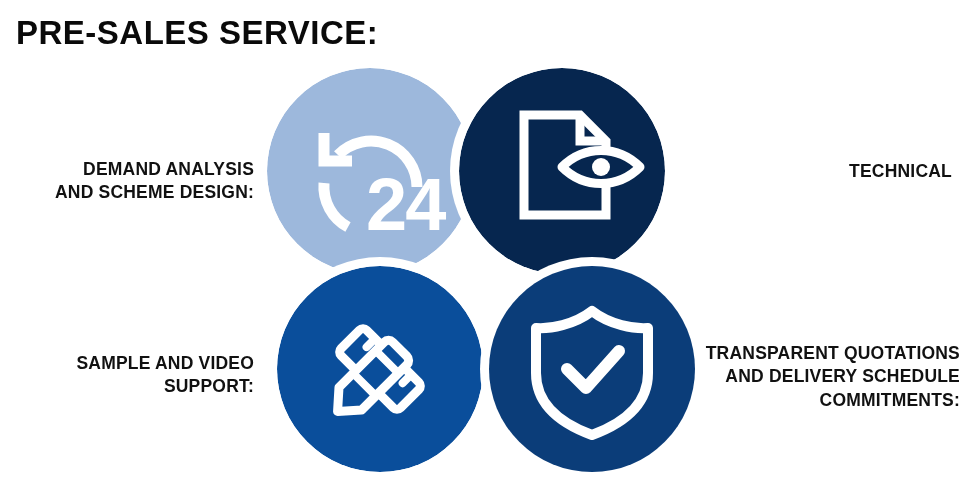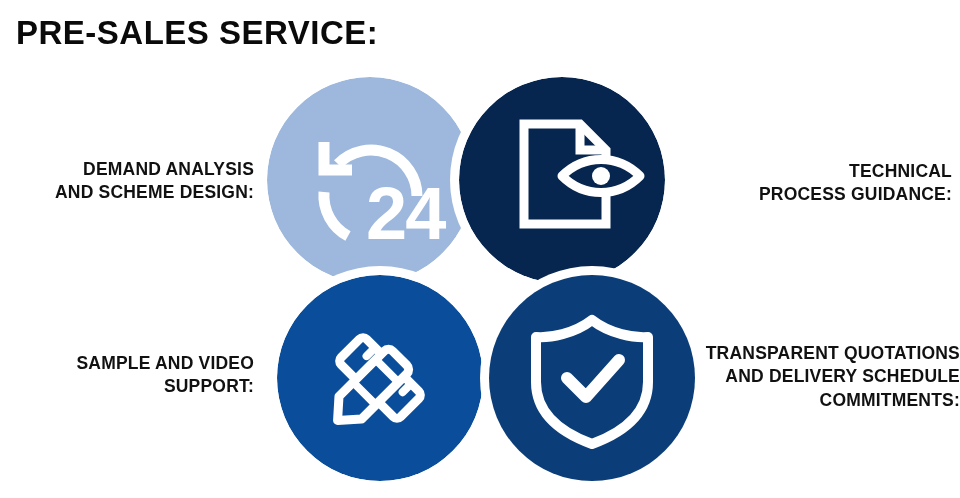--- a/index.html
+++ b/index.html
@@ -31,21 +31,21 @@
     font-weight: bold;
     letter-spacing: 0.5px;
     color: #0a0a0a;
     white-space: nowrap;
   }
 
   
   .cluster {
     position: absolute;
     left: 262px;
-    top: 72px;
+    top: 63px;
     width: 440px;
     height: 414px;
   }
   .cluster svg {
     display: block;
     width: 440px;
     height: 414px;
   }
 
   
@@ -83,21 +83,20 @@
     <span class="ln">AND SCHEME DESIGN:</span>
   </div>
 
   <div class="label label-left" id="label-sample">
     <span class="ln">SAMPLE AND VIDEO</span>
     <span class="ln">SUPPORT:</span>
   </div>
 
   <div class="label label-right" id="label-technical">
     <span class="ln">TECHNICAL</span>
-    <span class="ln">PROCESS GUIDANCE:</span>
   </div>
 
   <div class="label label-right" id="label-quotation">
     <span class="ln">TRANSPARENT QUOTATIONS</span>
     <span class="ln">AND DELIVERY SCHEDULE</span>
     <span class="ln">COMMITMENTS:</span>
   </div>
 
   <div class="cluster">
     <svg viewBox="0 0 440 414" xmlns="http://www.w3.org/2000/svg">

